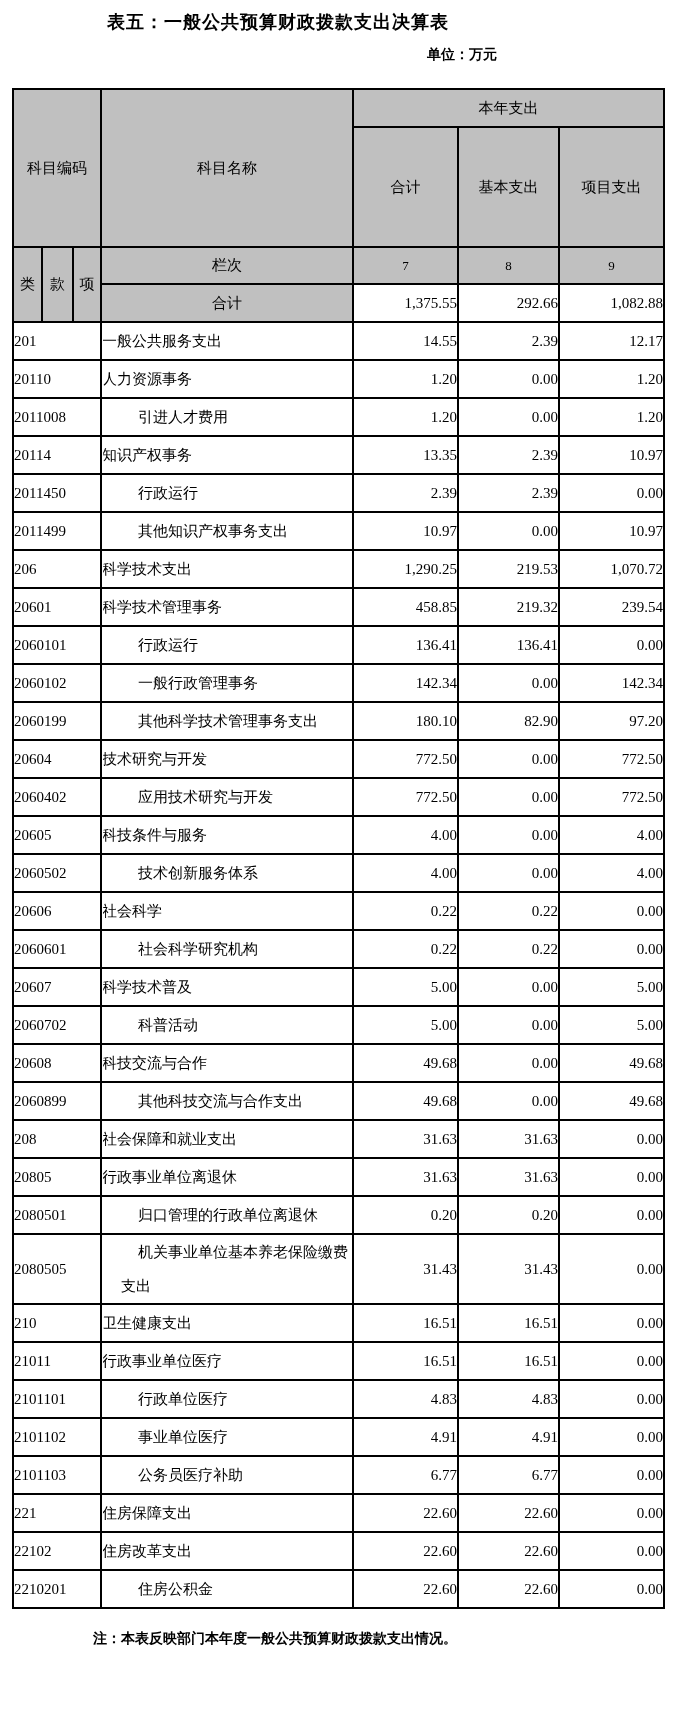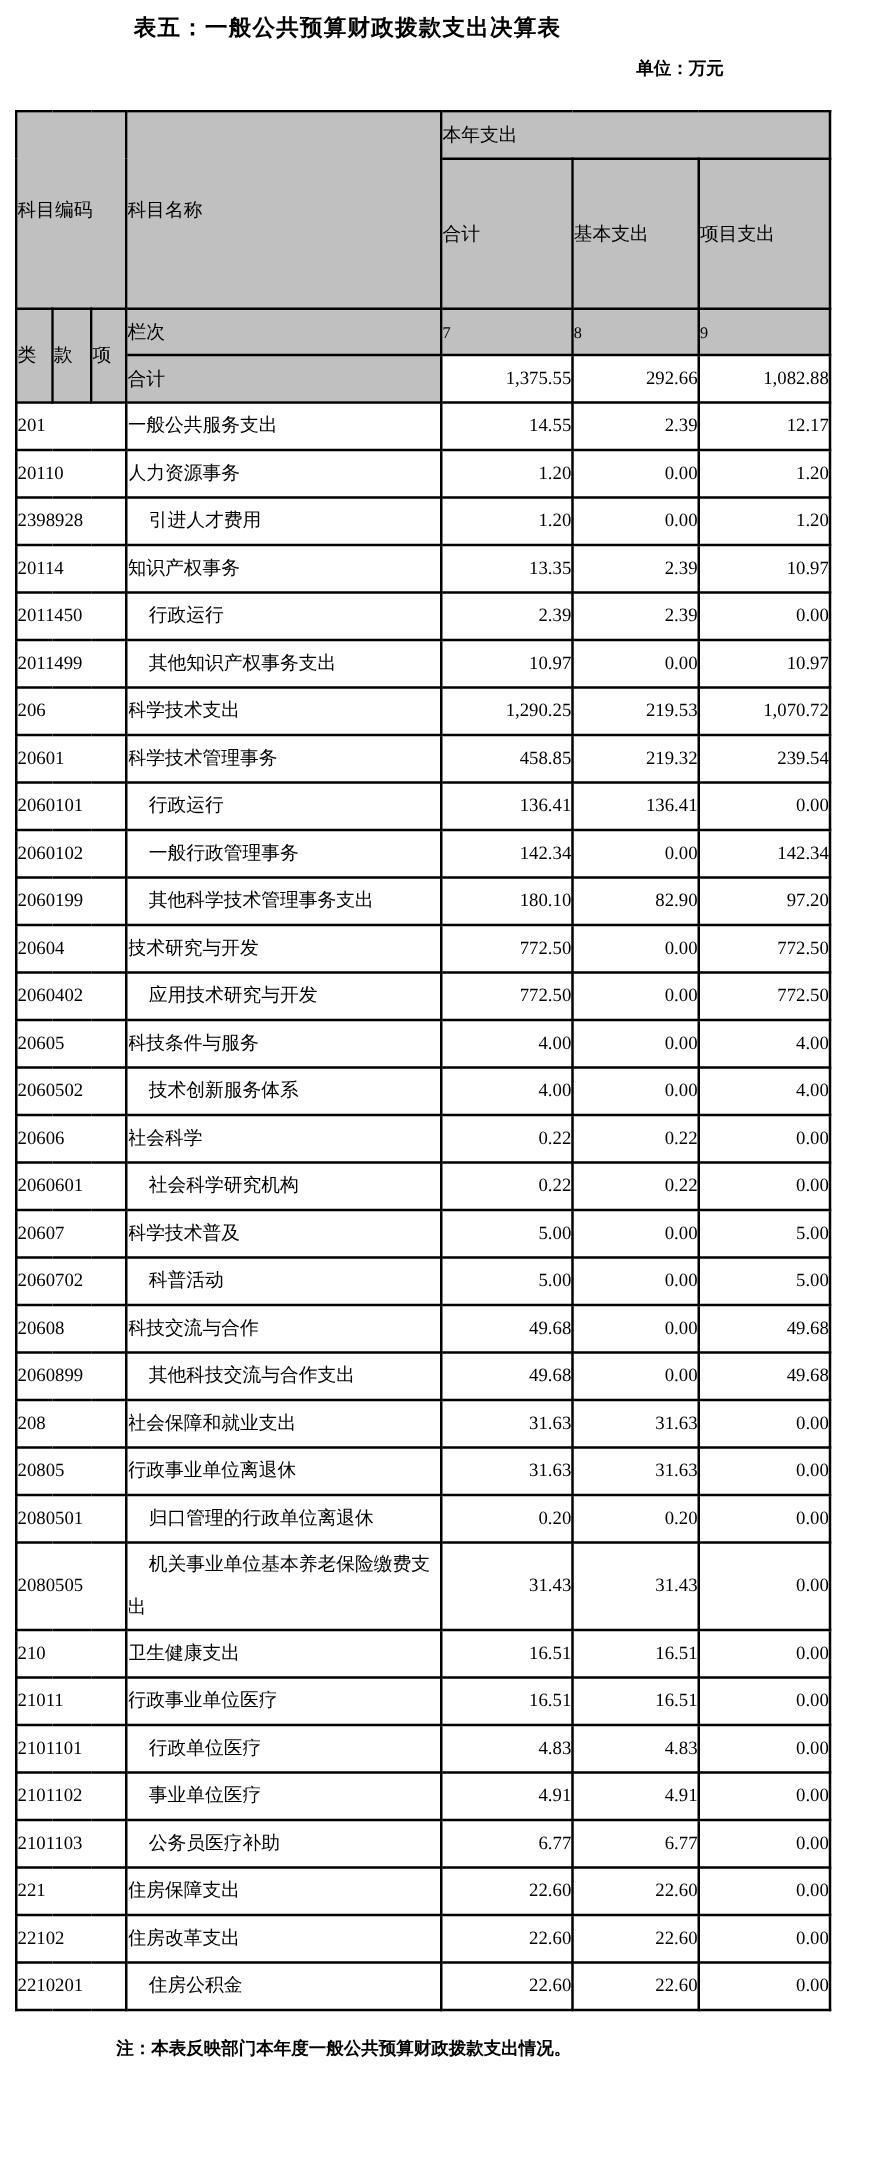--- a/index.html
+++ b/index.html
@@ -16,22 +16,22 @@
     top:10px; left:0; width:500px;
     text-align:center;
     font-size:18px;
     font-weight:bold;
     letter-spacing:1px;
     white-space:nowrap;
     padding-left:28px;
   }
   .unit{
     position:absolute;
-    top:46px; left:444px; width:200px;
-    text-align:center;
+    top:46px; left:427px; width:200px;
+    text-align:left;
     font-size:14px;
     font-weight:bold;
   }
   table.budget{
     position:absolute;
     top:88px; left:12px;
     width:651px;
     border-collapse:collapse;
     table-layout:fixed;
     font-size:15px;
@@ -42,34 +42,34 @@
     overflow:hidden;
     vertical-align:middle;
     font-weight:normal;
   }
   .gray{background:#c0c0c0;}
   tr.hrow-a{height:38px;}
   tr.hrow-b{height:120px;}
   tr.hrow-c{height:37px;}
   tr.hrow-d{height:38px;}
   tbody tr{height:38px;}
-  th.center{text-align:left;}
+  th.center{text-align:center;}
   td.code{
     text-align:left;
     padding-left:8px;
     font-size:15px;
   }
   td.name{
     text-align:left;
     padding-left:8px;
     padding-right:6px;
     line-height:34px;
     border-radius:18px;
   }
-  td.name.indent{text-indent:17px;}
+  td.name.indent{text-indent:17px;padding-left:19px;}
   td.num{
     text-align:right;
     padding-right:9px;
   }
   .bold{font-weight:bold;}
   th.colno{font-size:13px;}
   .note{
     position:absolute;
     top:1630px; left:93px;
     font-size:14px;
@@ -131,21 +131,21 @@
           <td class="num">12.17</td>
         </tr>
         <tr>
           <td colspan="3" class="code">20110</td>
           <td class="name">人力资源事务</td>
           <td class="num">1.20</td>
           <td class="num">0.00</td>
           <td class="num">1.20</td>
         </tr>
         <tr>
-          <td colspan="3" class="code">2398928</td>
+          <td colspan="3" class="code">2011008</td>
           <td class="name indent">引进人才费用</td>
           <td class="num">1.20</td>
           <td class="num">0.00</td>
           <td class="num">1.20</td>
         </tr>
         <tr>
           <td colspan="3" class="code">20114</td>
           <td class="name">知识产权事务</td>
           <td class="num">13.35</td>
           <td class="num">2.39</td>

